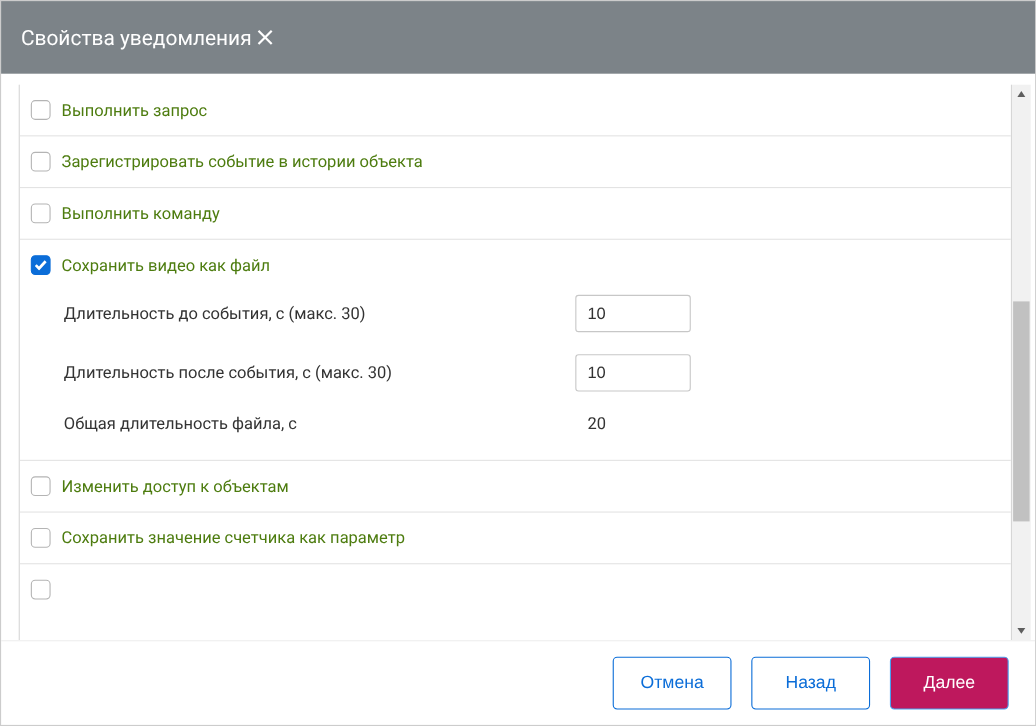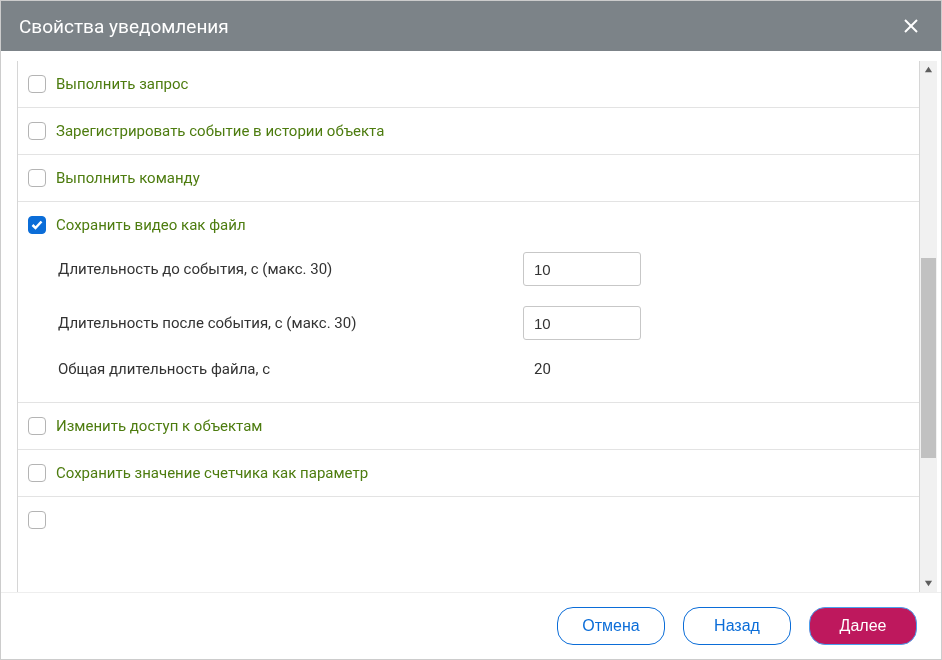--- a/index.html
+++ b/index.html
@@ -16,23 +16,23 @@
       display: flex;
       flex-direction: column;
       height: 100%;
       border: 1px solid #ccc;
     }
     .header {
       background: #7c8388;
       color: #fff;
       display: flex;
       align-items: center;
-      justify-content: space-between;
+      justify-content: flex-start;
       padding: 0 18px;
-      height: 50px;
+      height: 66px;
       flex-shrink: 0;
     }
     .header-title {
       font-size: 19px;
       font-weight: 400;
     }
     .close-icon {
       cursor: pointer;
       padding: 4px;
       display: flex;
@@ -135,21 +135,21 @@
     .subrow {
       display: flex;
       align-items: center;
       padding: 10px 0;
     }
     .subrow-label {
       flex: 0 0 465px;
       color: #333;
     }
     .subrow-value input[type="text"] {
-      width: 118px;
+      width: 105px;
       height: 34px;
       padding: 0 10px;
       border: 1px solid #c7c7c7;
       border-radius: 3px;
       font-size: 15px;
       color: #333;
     }
     .subrow-value.static {
       color: #333;
       padding-left: 11px;
@@ -157,22 +157,22 @@
     .footer {
       flex-shrink: 0;
       display: flex;
       justify-content: flex-end;
       gap: 18px;
       padding: 14px 24px;
       border-top: 1px solid #eee;
     }
     .btn {
       min-width: 108px;
-      height: 38px;
-      border-radius: 16px;
+      height: 48px;
+      border-radius: 4px;
       border: 1px solid #0b6dd8;
       background: #fff;
       color: #0b6dd8;
       font-size: 16px;
       cursor: pointer;
       padding: 0 20px;
     }
     .btn.primary {
       background: #be185d;
       border-color: #4aa0ee;

